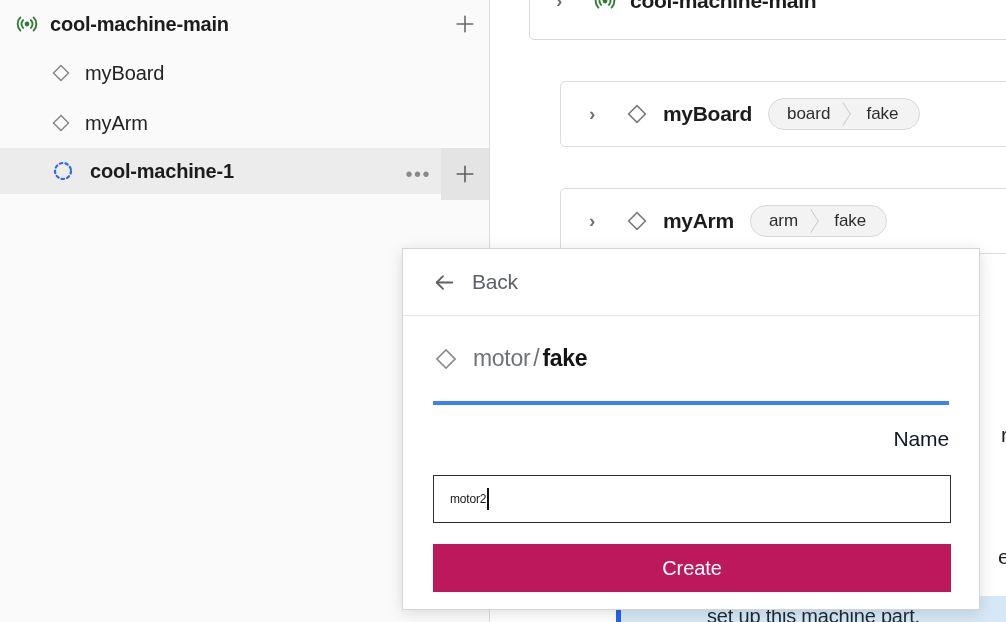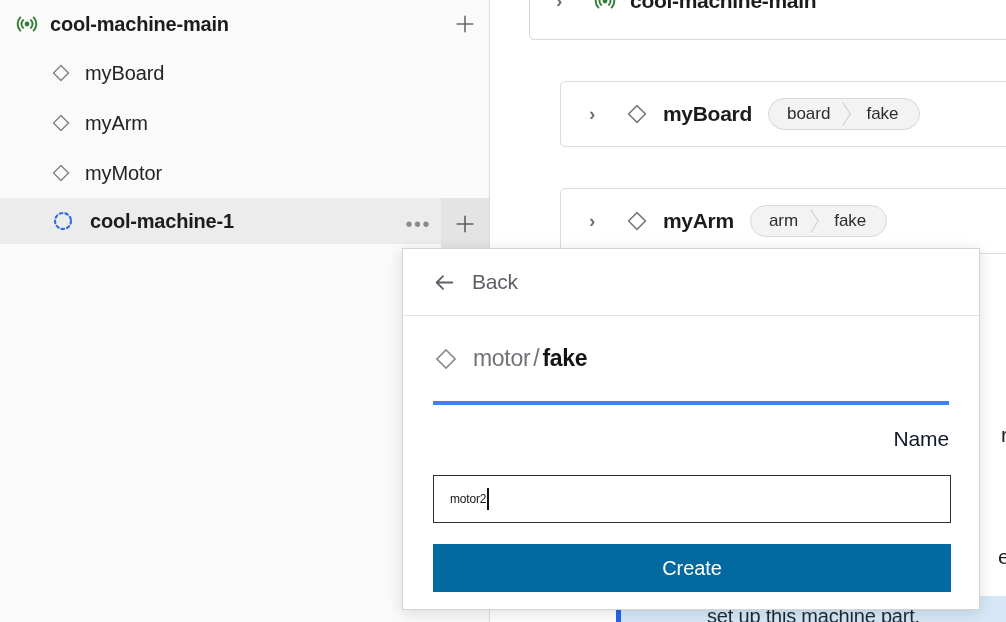--- a/index.html
+++ b/index.html
@@ -342,21 +342,21 @@
     height: 22px;
     background: #111;
     margin-left: 1px;
     vertical-align: -4px;
   }
 
   .create-btn {
     margin-top: 21px;
     width: 518px;
     height: 48px;
-    background: #0369a1;
+    background: #be185d;
     display: flex;
     align-items: center;
     justify-content: center;
     border: none;
     cursor: pointer;
   }
   .create-btn .cb-label {
     font-size: 20px;
     color: #ffffff;
     letter-spacing: -0.1px;
@@ -453,28 +453,20 @@
 
     <div class="part-row">
       <span class="diamond">
         <svg width="22" height="22" viewBox="0 0 24 24" fill="none">
           <rect x="12" y="3.8" width="11.6" height="11.6" transform="rotate(45 12 3.8)" stroke="#828282" stroke-width="1.5"></rect>
         </svg>
       </span>
       <span class="part-label">myArm</span>
     </div>
 
-    <div class="part-row">
-      <span class="diamond">
-        <svg width="22" height="22" viewBox="0 0 24 24" fill="none">
-          <rect x="12" y="3.8" width="11.6" height="11.6" transform="rotate(45 12 3.8)" stroke="#828282" stroke-width="1.5"></rect>
-        </svg>
-      </span>
-      <span class="part-label">myMotor</span>
-    </div>
 
     <div class="machine-row selected">
       <span class="mrow-icon">
         <svg width="22" height="22" viewBox="0 0 22 22" fill="none">
           <circle cx="11" cy="11" r="8" stroke="#2f6fe4" stroke-width="2.2" stroke-dasharray="2.6 3.1" stroke-linecap="round"></circle>
         </svg>
       </span>
       <span class="mrow-label">cool-machine-1</span>
       <span class="sel-dots">•••</span>
       <span class="sel-plus">

